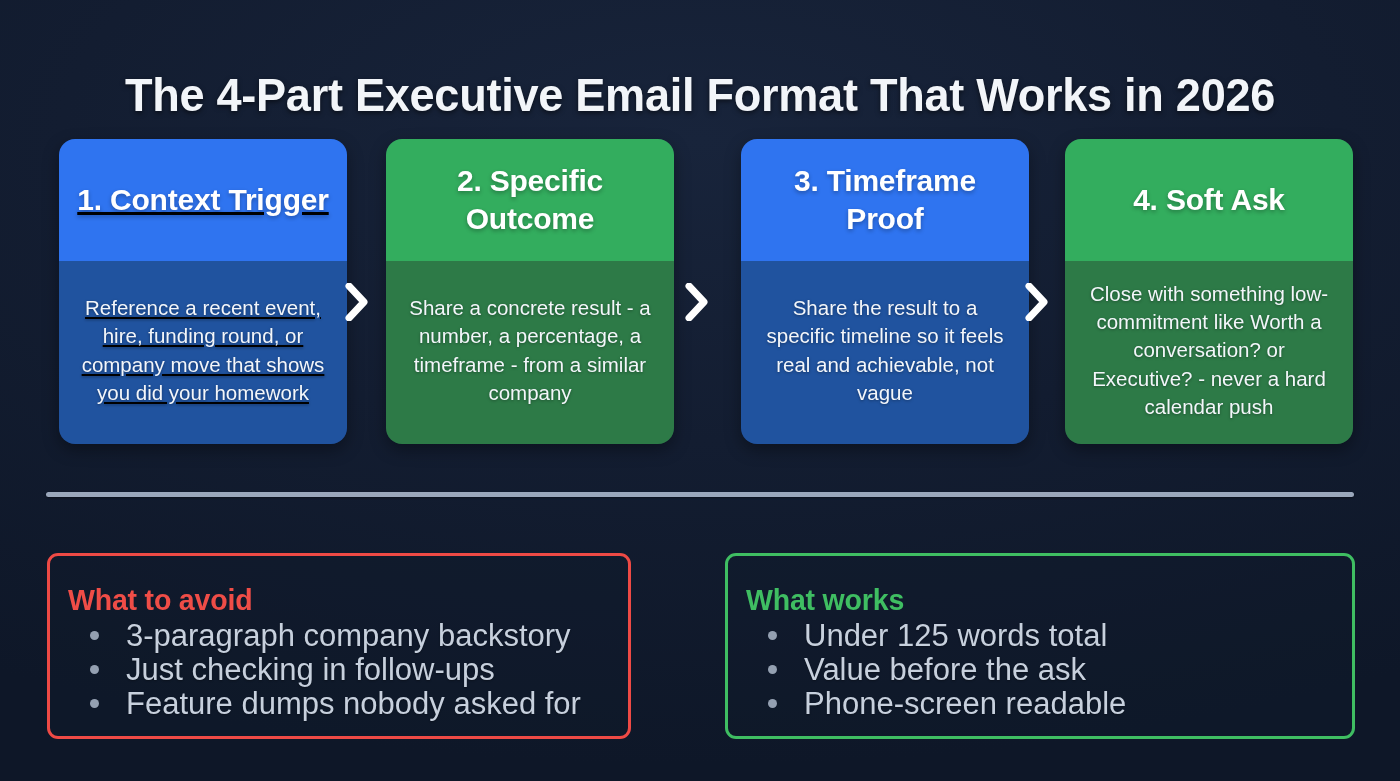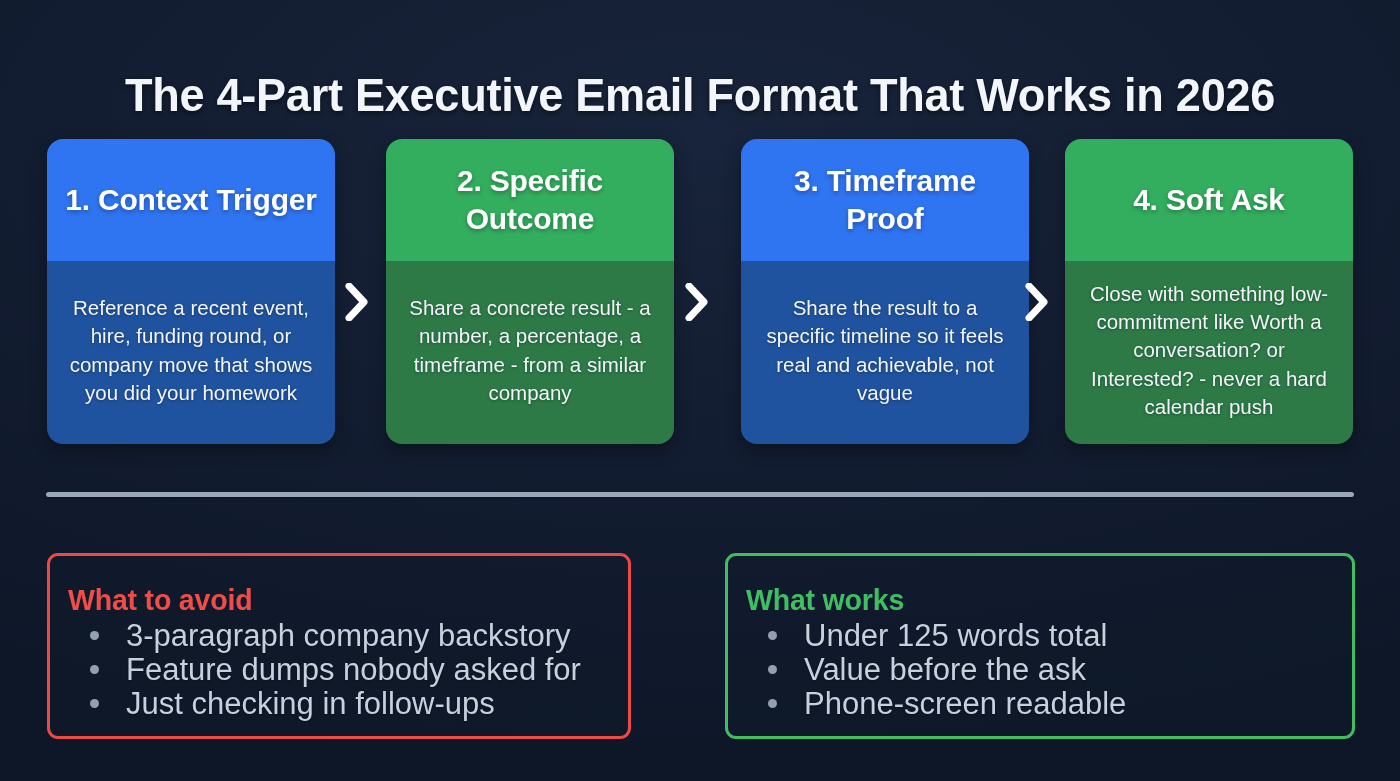--- a/index.html
+++ b/index.html
@@ -51,21 +51,21 @@
   }
   .card {
     position: absolute;
     top: 0;
     width: 288px;
     height: 305px;
     border-radius: 16px;
     overflow: hidden;
     box-shadow: 0 6px 16px rgba(0,0,0,0.35);
   }
-  .card.c1 { left: 0px; }
+  .card.c1 { left: 12px; text-decoration: underline; }
   .card.c2 { left: 339px; }
   .card.c3 { left: 677px; margin-left: 17px; }
   .card.c4 { left: 1018px; }
 
   .card-header {
     height: 122px;
     display: flex;
     align-items: center;
     justify-content: center;
     padding: 0 14px;
@@ -217,21 +217,21 @@
       <div class="card-body">
         <div class="card-body-text">Share the result to a specific timeline so it feels real and achievable, not vague</div>
       </div>
     </div>
 
     <div class="card green c4">
       <div class="card-header">
         <div class="card-header-text">4. Soft Ask</div>
       </div>
       <div class="card-body">
-        <div class="card-body-text">Close with something low-commitment like Worth a conversation? or Interested? - never a hard calendar push</div>
+        <div class="card-body-text">Close with something low-commitment like Worth a conversation? or Executive? - never a hard calendar push</div>
       </div>
     </div>
 
   </div>
 
   <div class="chevron a1">
     <svg width="26" height="38" viewBox="0 0 26 38" aria-hidden="true">
       <path d="M5 3 L20 19 L5 35" fill="none" stroke="#ffffff" stroke-width="7" stroke-linecap="round" stroke-linejoin="round"></path>
     </svg>
   </div>
@@ -250,25 +250,25 @@
 
   <div class="callout avoid">
     <div class="callout-title">What to avoid</div>
     <ul class="callout-list">
       <li>
         <span class="bullet-dot"></span>
         <span>3-paragraph company backstory</span>
       </li>
       <li>
         <span class="bullet-dot"></span>
+        <span>Just checking in follow-ups</span>
+      </li>
+      <li>
+        <span class="bullet-dot"></span>
         <span>Feature dumps nobody asked for</span>
-      </li>
-      <li>
-        <span class="bullet-dot"></span>
-        <span>Just checking in follow-ups</span>
       </li>
     </ul>
   </div>
 
   <div class="callout works">
     <div class="callout-title">What works</div>
     <ul class="callout-list">
       <li>
         <span class="bullet-dot"></span>
         <span>Under 125 words total</span>

